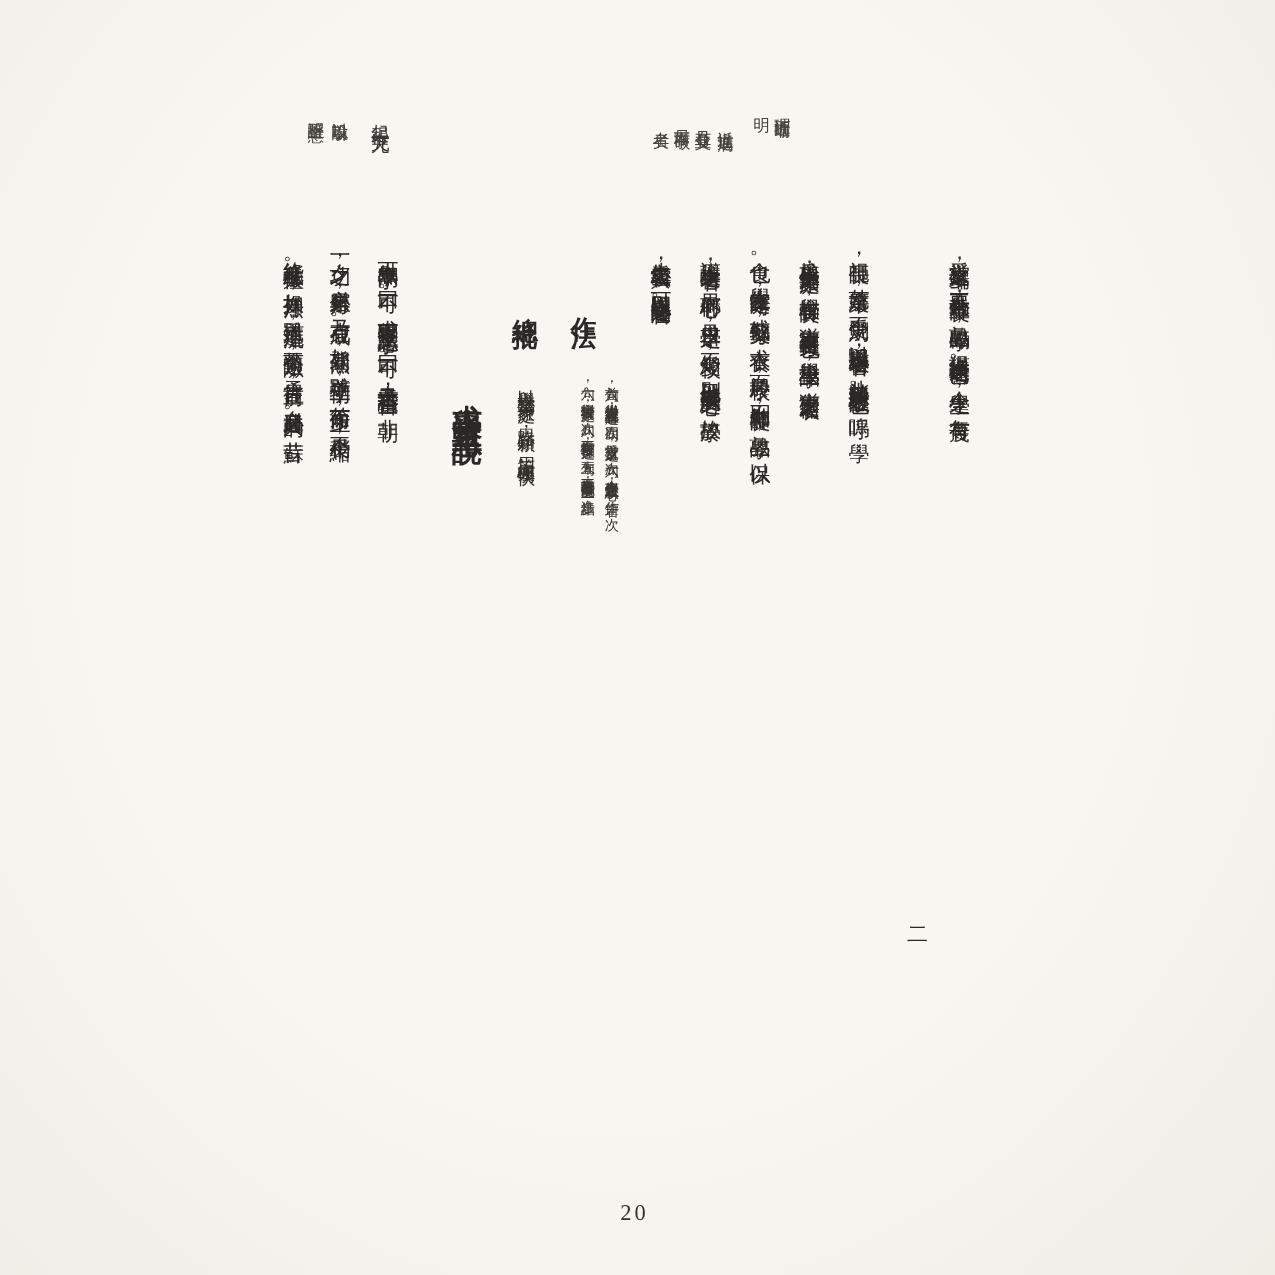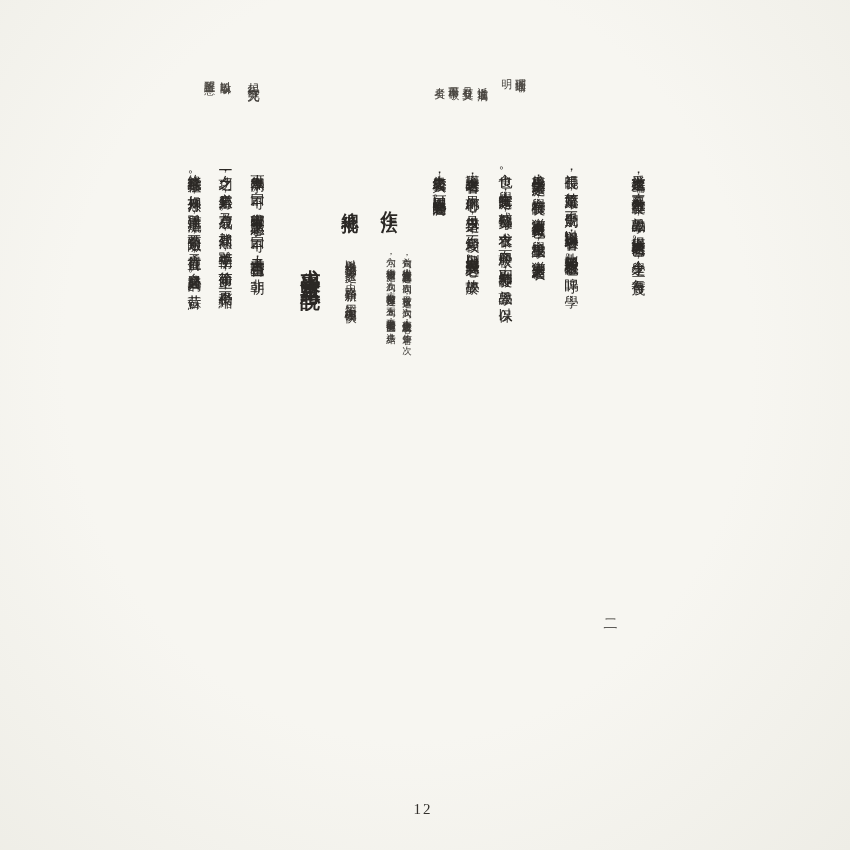--- a/index.html
+++ b/index.html
@@ -61,13 +61,13 @@
 
 <div class="vcol sec-header" style="left:340px;top:198px;">總批</div>
 <div class="vcol zongpi-text" style="left:343px;top:250px;">以學校爲第二家庭，思路新穎，用筆亦復明快。</div>
 
 <div class="vcol essay-title" style="left:299px;top:253px;">求學宜堅忍說</div>
 
 <div class="vcol main-text" style="left:249px;top:163px;">人可無學問乎？曰不可。求學問可無堅忍之志乎？曰不可。夫士君子讀書稽古，非一朝</div>
 <div class="vcol main-text" style="left:217px;top:163px;">一夕之功，必窮年累月，乃克有成。如登高然，雖壁立千仞，苟徐步而上，不稍畏縮，</div>
 <div class="vcol main-text" style="left:186px;top:163px;">終能造乎其極。如操舟然，雖逆風逆流，苟不避艱險，勇往直前，自必達其目的。昔蘇</div>
 
-<div class="page-num">12</div>
+<div class="page-num">20</div>
 
 </body></html>

